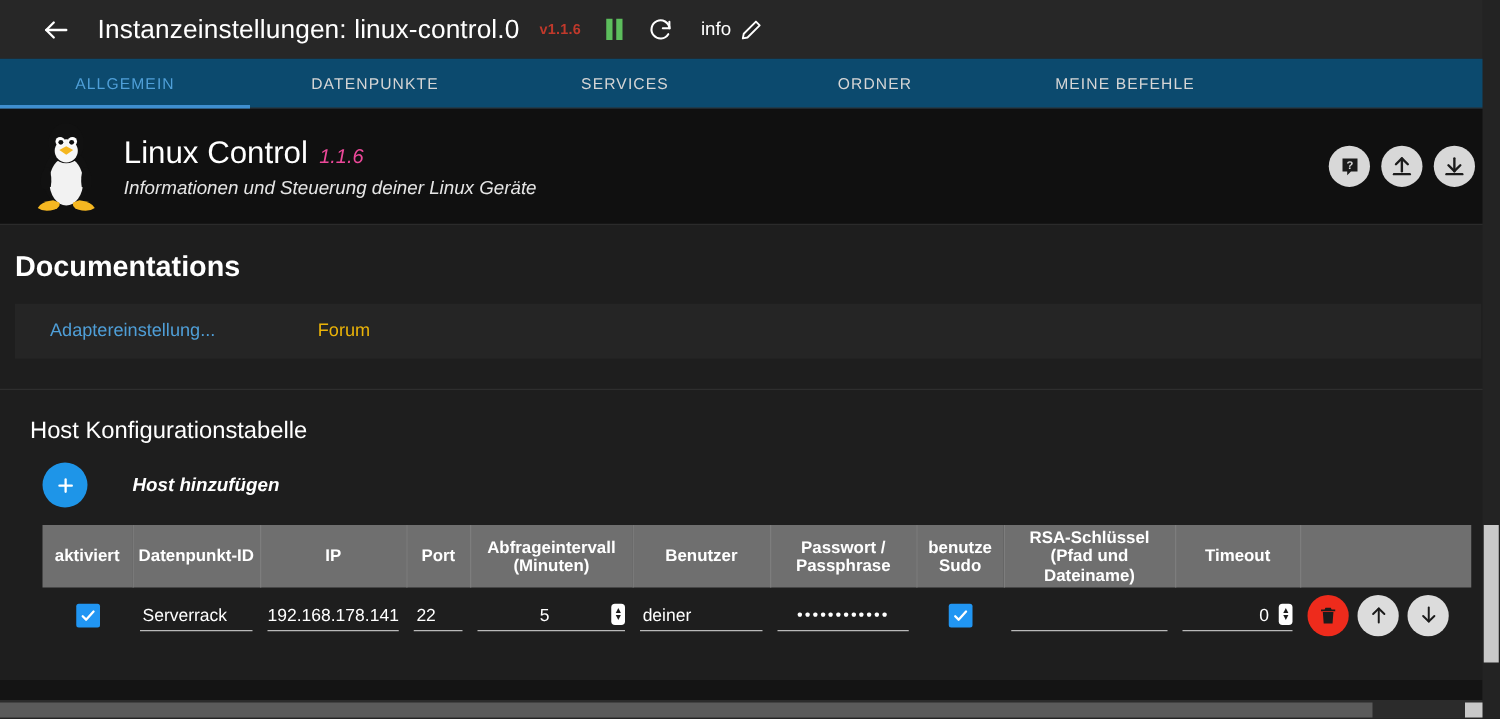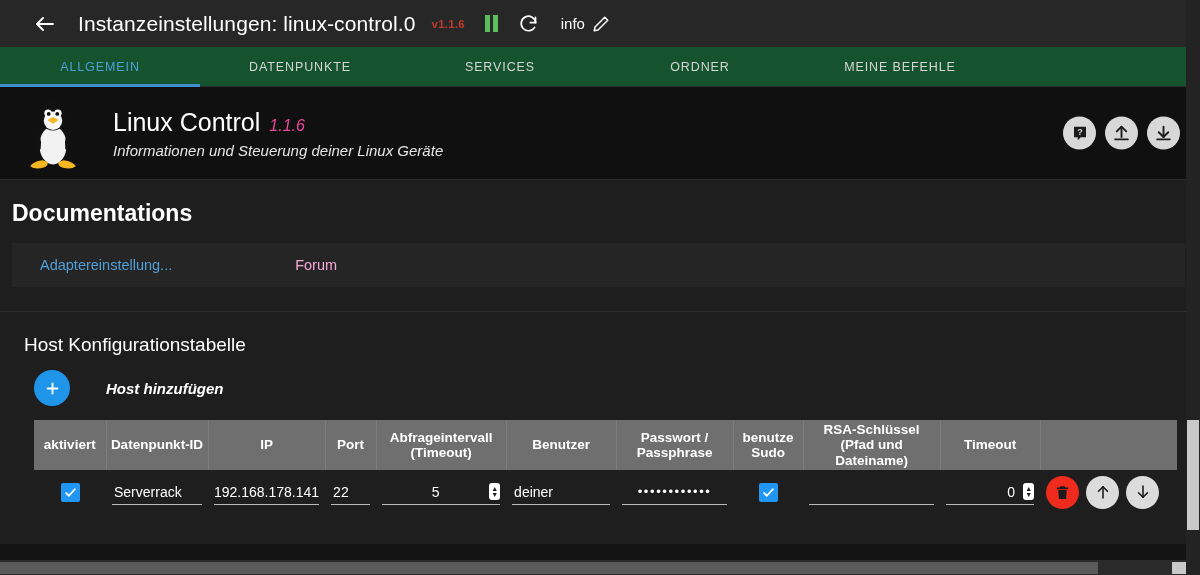--- a/index.html
+++ b/index.html
@@ -58,21 +58,21 @@
     font-size: 15px; cursor: pointer;
   }
   .pencil-icon {
     margin-left: 7px; cursor: pointer;
     color: #ffffff; display: flex; align-items: center;
   }
 
   
   .tabrow {
     height: 40px;
-    background: #14532d;
+    background: #0c4a6e;
     display: flex;
     position: relative;
     border-bottom: 1px solid #2e2e2e;
   }
   .tab {
     flex: 0 0 200px;
     display: flex; align-items: center; justify-content: center;
     font-size: 12.5px;
     letter-spacing: .9px;
     color: #d6d6d6;
@@ -88,21 +88,21 @@
   
   .adapter-head {
     height: 93px;
     background: #101010;
     display: flex; align-items: center;
     padding-left: 22px;
     position: relative;
     border-bottom: 1px solid #2b2b2b;
   }
   .tux { width: 62px; height: 74px; flex: 0 0 62px; }
-  .adapter-titles { margin-left: 29px; }
+  .adapter-titles { margin-left: 15px; }
   .adapter-name {
     color: #ffffff;
     font-size: 25px;
     font-weight: 400;
     display: flex; align-items: baseline; gap: 9px;
   }
   .adapter-ver {
     font-size: 16px; font-style: italic; color: #ec4899; font-weight: 400;
   }
   .adapter-desc {
@@ -138,21 +138,21 @@
     margin: 0 15px 0 12px;
     background: #252525;
     display: flex; align-items: center;
   }
   .doc-link {
     font-size: 14.5px;
     cursor: pointer;
     padding: 0 6px;
   }
   .doc-link.active { color: #4f9fd8; margin-left: 22px; }
-  .doc-link.plain  { color: #f9a8d4; margin-left: 111px; }
+  .doc-link.plain  { color: #eab308; margin-left: 70px; }
 
   
   .host-sep {
     height: 1px; background: #2e2e2e;
     margin: 24px 0 0 0;
   }
   .host-title {
     color: #ffffff;
     font-size: 19px;
     font-weight: 400;
@@ -370,21 +370,21 @@
   </div>
 
   <div class="tbl-wrap">
     <table class="hosts">
       <thead>
         <tr>
           <th style="width:72px">aktiviert</th>
           <th style="width:102px">Datenpunkt-ID</th>
           <th style="width:103px">IP</th>
           <th style="width:51px">Port</th>
-          <th style="width:130px">Abfrageintervall (Timeout)</th>
+          <th style="width:130px">Abfrageintervall (Minuten)</th>
           <th style="width:110px">Benutzer</th>
           <th style="width:117px">Passwort / Passphrase</th>
           <th style="width:70px">benutze Sudo</th>
           <th style="width:137px">RSA-Schlüssel (Pfad und Dateiname)</th>
           <th style="width:100px">Timeout</th>
           <th style="width:137px"></th>
         </tr>
       </thead>
       <tbody>
         <tr>

